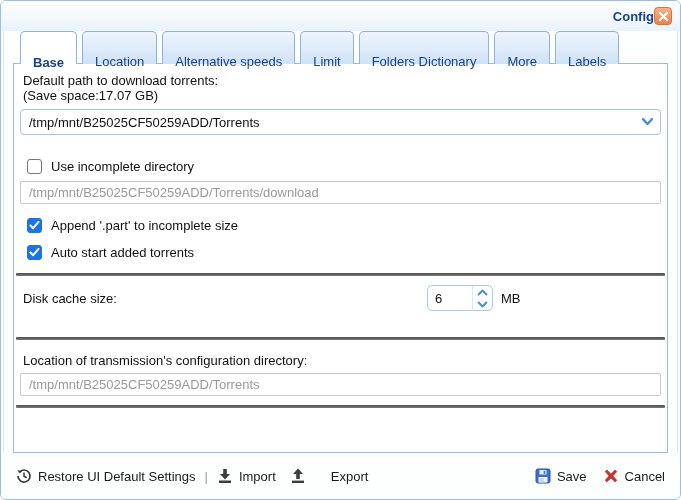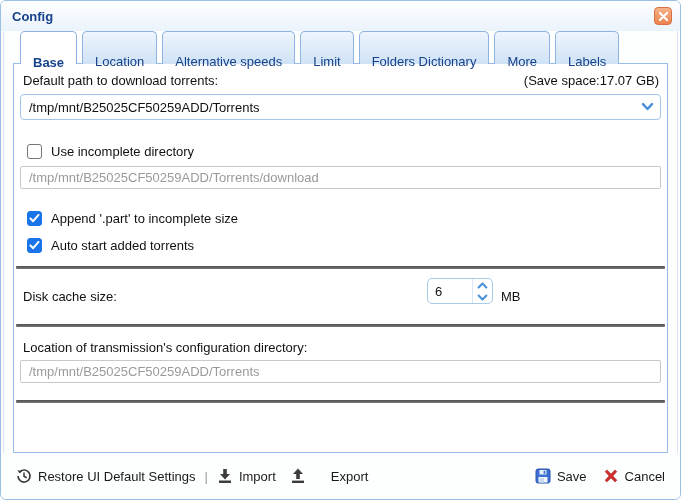--- a/index.html
+++ b/index.html
@@ -16,20 +16,21 @@
     display: flex; flex-direction: column;
     overflow: hidden;
   }
 
   
   .titlebar {
     height: 30px; flex: none;
     display: flex; align-items: center;
     padding: 0 8px 0 11px;
     background: linear-gradient(#ffffff, #eaf2fb);
+    text-align: right;
   }
   .title {
     font-weight: bold; font-size: 13px; color: #15428b;
     flex: 1;
   }
   .close-btn {
     width: 18px; height: 18px; flex: none;
     border: 1px solid #d8713f;
     border-radius: 4px;
     background: linear-gradient(#f6b289, #ec8350);
@@ -67,20 +68,21 @@
     height: 390px;
     border: 1px solid #99bbe8;
     background: #fff;
     display: flex; flex-direction: column;
     position: relative; z-index: 1;
     overflow: hidden;
   }
   .row-between {
     display: flex; justify-content: space-between; align-items: baseline;
     margin: 9px 8px 0 9px;
+    flex-direction: column;
   }
   .lbl { color: #111; }
   .free-space { color: #111; }
 
   .combobox {
     margin: 6px 6px 0;
     height: 26px;
     border: 1px solid #a3c4e6; border-radius: 4px;
     background: #fff;
     display: flex; align-items: center;
@@ -106,42 +108,42 @@
   .checkbox {
     width: 15px; height: 15px; flex: none;
     border-radius: 3px; cursor: pointer;
     display: flex; align-items: center; justify-content: center;
   }
   .checkbox.unchecked { background: #fff; border: 1.5px solid #767676; }
   .checkbox.checked { background: #1a73e8; border: 1px solid #1a73e8; }
   .cb-label { margin-left: 9px; }
 
   .input-disabled {
-    margin: 6px 6px 8px;
+    margin: 6px 6px 0;
     height: 23px;
     border: 1px solid #c9c9c9; border-radius: 2px;
     background: #fff;
     display: flex; align-items: center;
   }
   .input-disabled input {
     flex: 1; border: none; outline: none;
     font: 13px "Liberation Sans", sans-serif; color: #9a9a9a;
     padding: 0 8px; background: transparent;
   }
 
   .hr-sep {
     flex: none; height: 3px;
     margin: 12px 2px 0;
     background: linear-gradient(#4f4f4f, #7a7a7a);
     border-radius: 1px;
   }
 
   .row-cache {
-    display: flex; align-items: flex-end;
-    margin: 9px 6px 10px 9px; height: 26px;
+    display: flex; align-items: center;
+    margin: 9px 6px 16px 9px; height: 26px;
   }
   .row-cache .lbl { width: 404px; flex: none; }
   .spinner {
     width: 66px; height: 26px; flex: none;
     border: 1px solid #a9cbe9; border-radius: 5px;
     background: #fff;
     display: flex; overflow: hidden;
   }
   .spinner input {
     flex: 1; width: 40px; border: none; outline: none;

